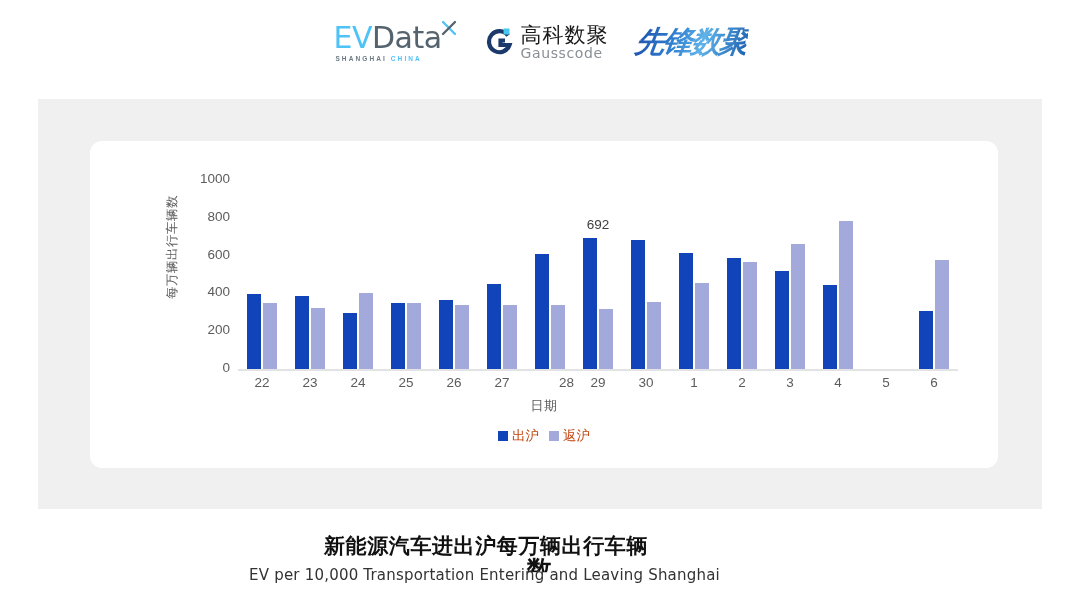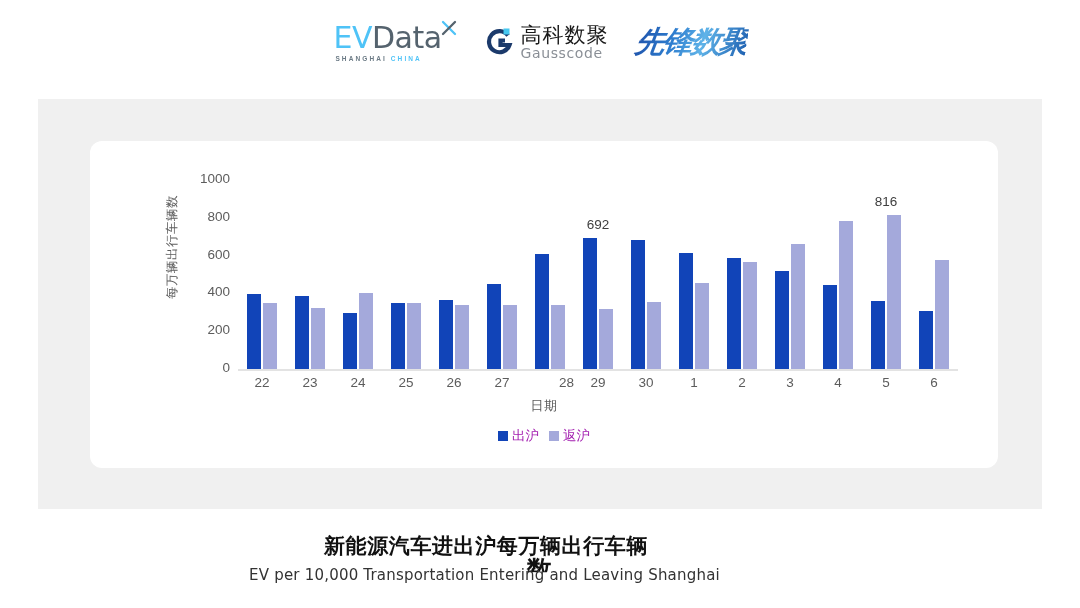--- a/index.html
+++ b/index.html
@@ -112,21 +112,21 @@
     position: absolute; top: 234px; width: 48px; text-align: center;
     font-size: 13.5px; color: #5c5c5c;
   }
   .x-axis-title {
     position: absolute; top: 256px; left: 0; width: 908px; text-align: center;
     font-size: 13px; color: #5c5c5c; letter-spacing: 0.5px;
   }
   .legend {
     position: absolute; top: 286px; left: 0; width: 908px;
     display: flex; align-items: center; justify-content: center; gap: 10px;
-    font-size: 13.5px; color: #a21caf;
+    font-size: 13.5px; color: #c2410c;
   }
   .legend-item { display: flex; align-items: center; gap: 4px; }
   .swatch { width: 10px; height: 10px; display: inline-block; }
 
   
   .cap-ghost {
     position: absolute; left: 0; top: 553px; width: 1080px; text-align: center;
     font-size: 25px; font-weight: 700; color: #111; letter-spacing: 1px;
     clip-path: inset(0 0 42% 0);
   }
@@ -242,25 +242,20 @@
             <div class="bar out" style="height: 111.321px; background: rgb(17, 68, 184);"></div>
             <div class="bar ret" style="height: 107.352px; background: rgb(164, 169, 219);"></div>
           </div>
           <div class="group" style="left: 528px; width: 48px;">
             <div class="bar out" style="height: 98.091px; background: rgb(17, 68, 184);"></div>
             <div class="bar ret" style="height: 125.118px; background: rgb(164, 169, 219);"></div>
           </div>
           <div class="group" style="left: 576px; width: 48px;">
             <div class="bar out" style="height: 83.916px; background: rgb(17, 68, 184);"></div>
             <div class="bar ret" style="height: 147.987px; background: rgb(164, 169, 219);"></div>
-          </div>
-          <div class="group" style="left: 624px; width: 48px;">
-            <div class="bar out" style="height: 68.418px; background: rgb(17, 68, 184);"></div>
-            <div class="bar ret" style="height: 154.224px; background: rgb(164, 169, 219);"></div>
-            <div class="dlabel" style="bottom: 160.224px;">816</div>
           </div>
           <div class="group" style="left: 672px; width: 48px;">
             <div class="bar out" style="height: 57.834px; background: rgb(17, 68, 184);"></div>
             <div class="bar ret" style="height: 109.053px; background: rgb(164, 169, 219);"></div>
           </div>
         </div>
       <div id="xticks">
           <div class="xtick" style="left: 148px;">22</div>
           <div class="xtick" style="left: 196px;">23</div>
           <div class="xtick" style="left: 244px;">24</div>

